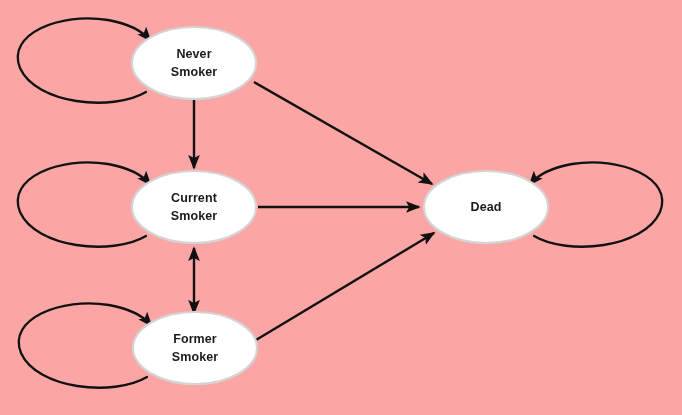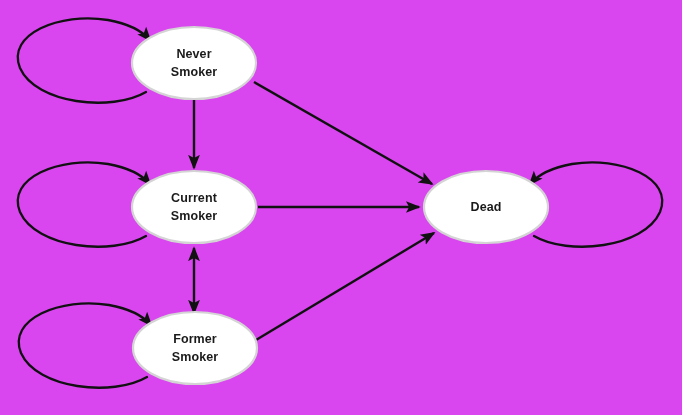--- a/index.html
+++ b/index.html
@@ -11,21 +11,21 @@
     width: 682px;
     height: 415px;
     background: #e6e7e7;
     font-family: "Liberation Sans", sans-serif;
     overflow: hidden;
   }
   #diagram-root {
     position: relative;
     width: 682px;
     height: 415px;
-    background: #d946ef;
+    background: #fca5a5;
   }
   svg#state-diagram {
     display: block;
     width: 682px;
     height: 415px;
   }
   .node-ellipse {
     fill: #ffffff;
     stroke: #d4d4d4;
     stroke-width: 2.2;

